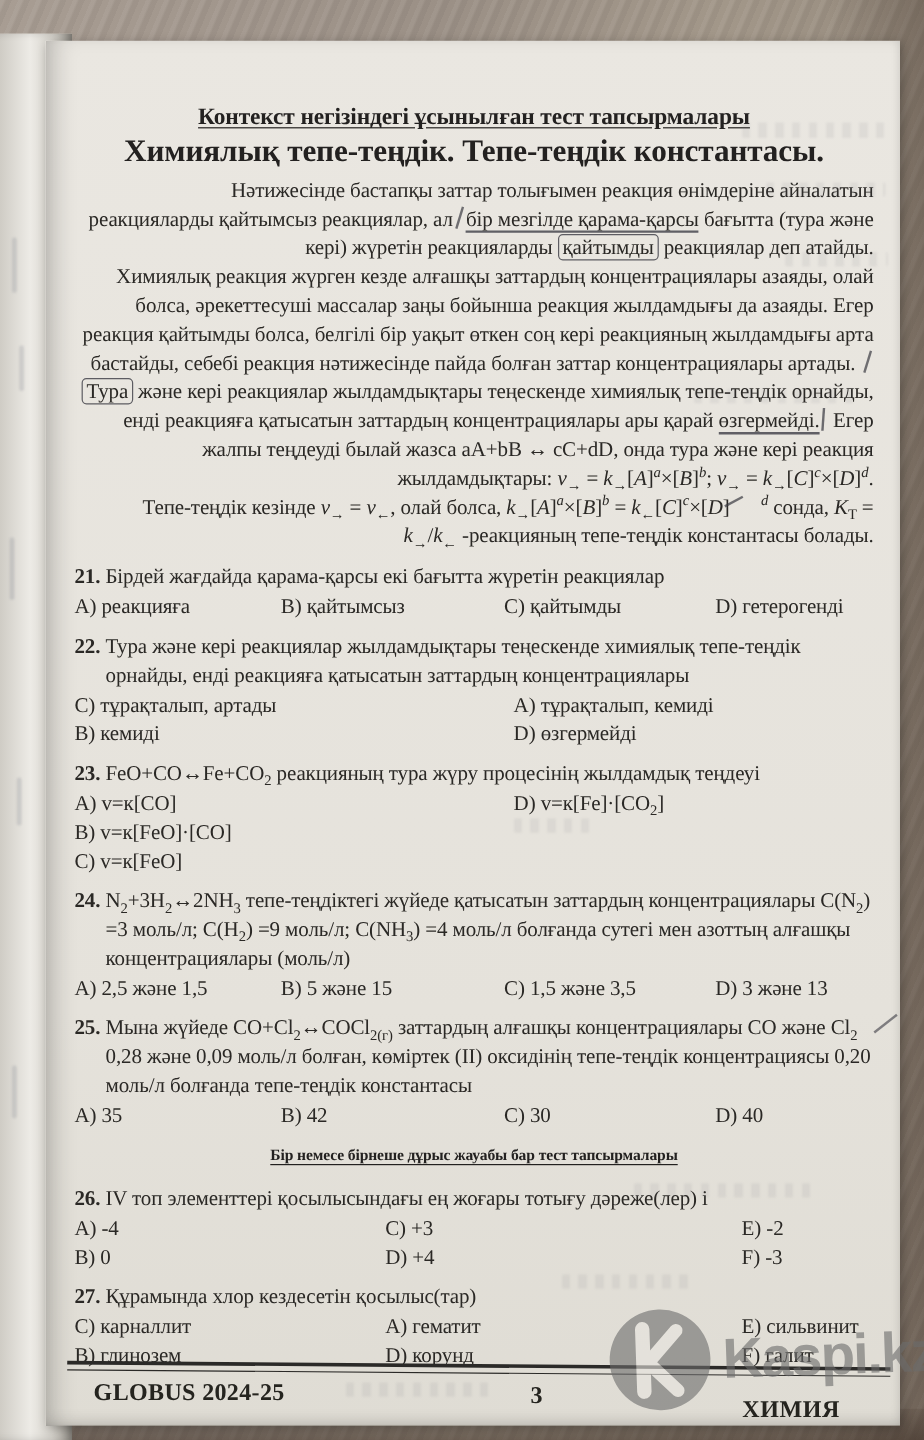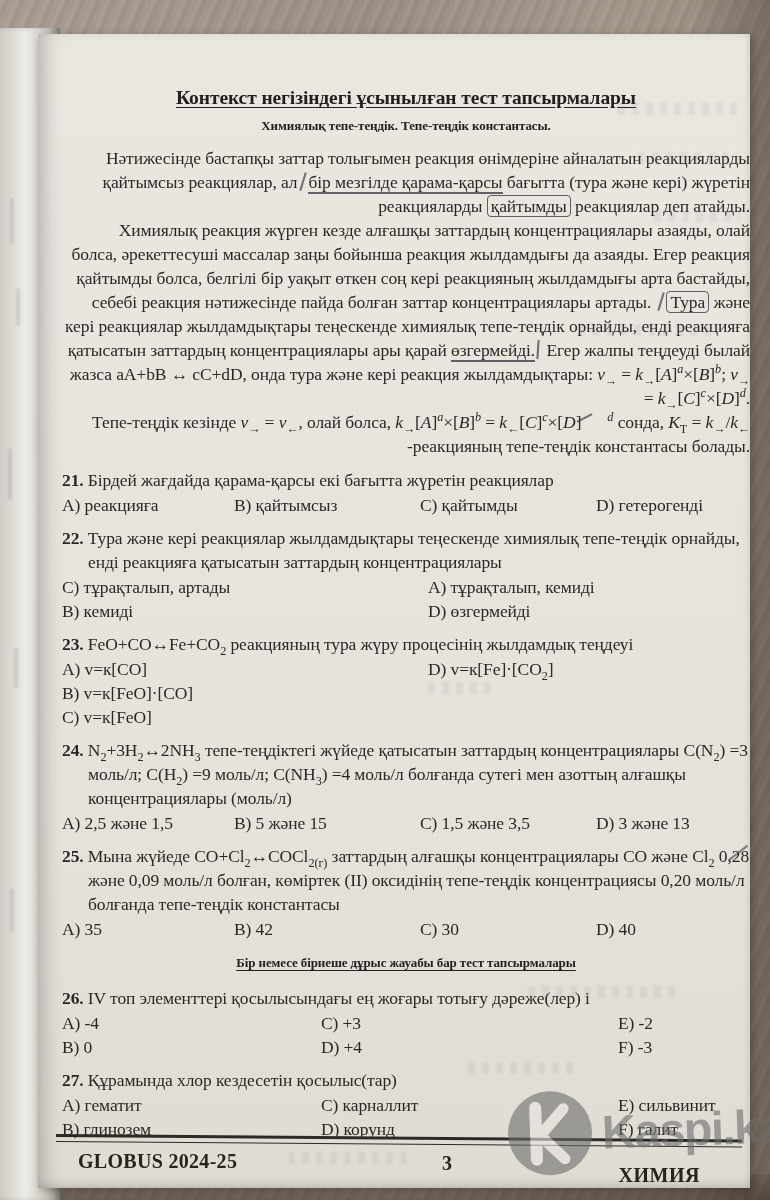--- a/index.html
+++ b/index.html
@@ -28,27 +28,27 @@
   
   .page{
     position:absolute;left:38px;top:34px;width:712px;height:1154px;
     background:linear-gradient(to bottom,#eae7e1,#e5e2db 70%,#dfdcd4);
     box-shadow:inset 16px 0 20px -10px rgba(0,0,0,.22),
                inset -5px 0 10px -6px rgba(0,0,0,.12),
                inset 0 -8px 14px -8px rgba(0,0,0,.18),
                2px 3px 9px rgba(0,0,0,.32);
   }
   .page-inner{
-    position:absolute;inset:0;padding:50px 0 0 24px;
+    position:absolute;inset:0;padding:50px 22px 0 24px;
     font-size:17.5px;line-height:24px;color:#2a2825;
     letter-spacing:-0.1px;
   }
   .h1{font-weight:bold;font-size:19.5px;text-align:center;line-height:27px;
       text-decoration:underline;text-underline-offset:3px;margin-bottom:2px;color:#232120;}
-  .h2{font-weight:bold;font-size:13px;text-align:center;line-height:26px;margin-bottom:7px;color:#232120;}
+  .h2{font-weight:bold;font-size:26px;text-align:center;line-height:26px;margin-bottom:7px;color:#232120;}
   p.intro{margin:0;text-indent:26px;text-align:right;}
   p.intro.last{margin-bottom:10px;}
   .formula i{font-family:"Liberation Serif","DejaVu Serif",serif;}
   sub,sup{font-size:70%;line-height:0;}
   
   .pen-u{border-bottom:2px solid rgba(58,58,66,.78);}
   .pen-box{border:1.7px solid rgba(58,58,66,.8);border-radius:4px;padding:0 3px;}
   .pen-slash{display:inline-block;width:2px;height:1.1em;background:rgba(58,58,66,.7);
              vertical-align:-3px;margin:0 4px 0 5px;transform:rotate(17deg);}
   .pen-bar{display:inline-block;width:2px;height:1.1em;background:rgba(58,58,66,.72);
@@ -175,22 +175,22 @@
           </div>
           <div class="opts g3">
             <div class="opt"><span>B)</span> <span>0</span></div>
             <div class="opt"><span>D)</span> <span>+4</span></div>
             <div class="opt"><span>F)</span> <span>-3</span></div>
           </div>
         </div>
         <div class="q">
           <div class="q-text"><span class="q-num">27.</span> Құрамында хлор кездесетін қосылыс(тар)</div>
           <div class="opts g3">
+            <div class="opt"><span>C)</span> <span>карналлит</span></div>
             <div class="opt"><span>A)</span> <span>гематит</span></div>
-            <div class="opt"><span>C)</span> <span>карналлит</span></div>
             <div class="opt"><span>E)</span> <span>сильвинит</span></div>
           </div>
           <div class="opts g3">
             <div class="opt"><span>B)</span> <span>глинозем</span></div>
             <div class="opt"><span>D)</span> <span>корунд</span></div>
             <div class="opt"><span>F)</span> <span>галит</span></div>
           </div>
         </div>
       </div>
   </div>

